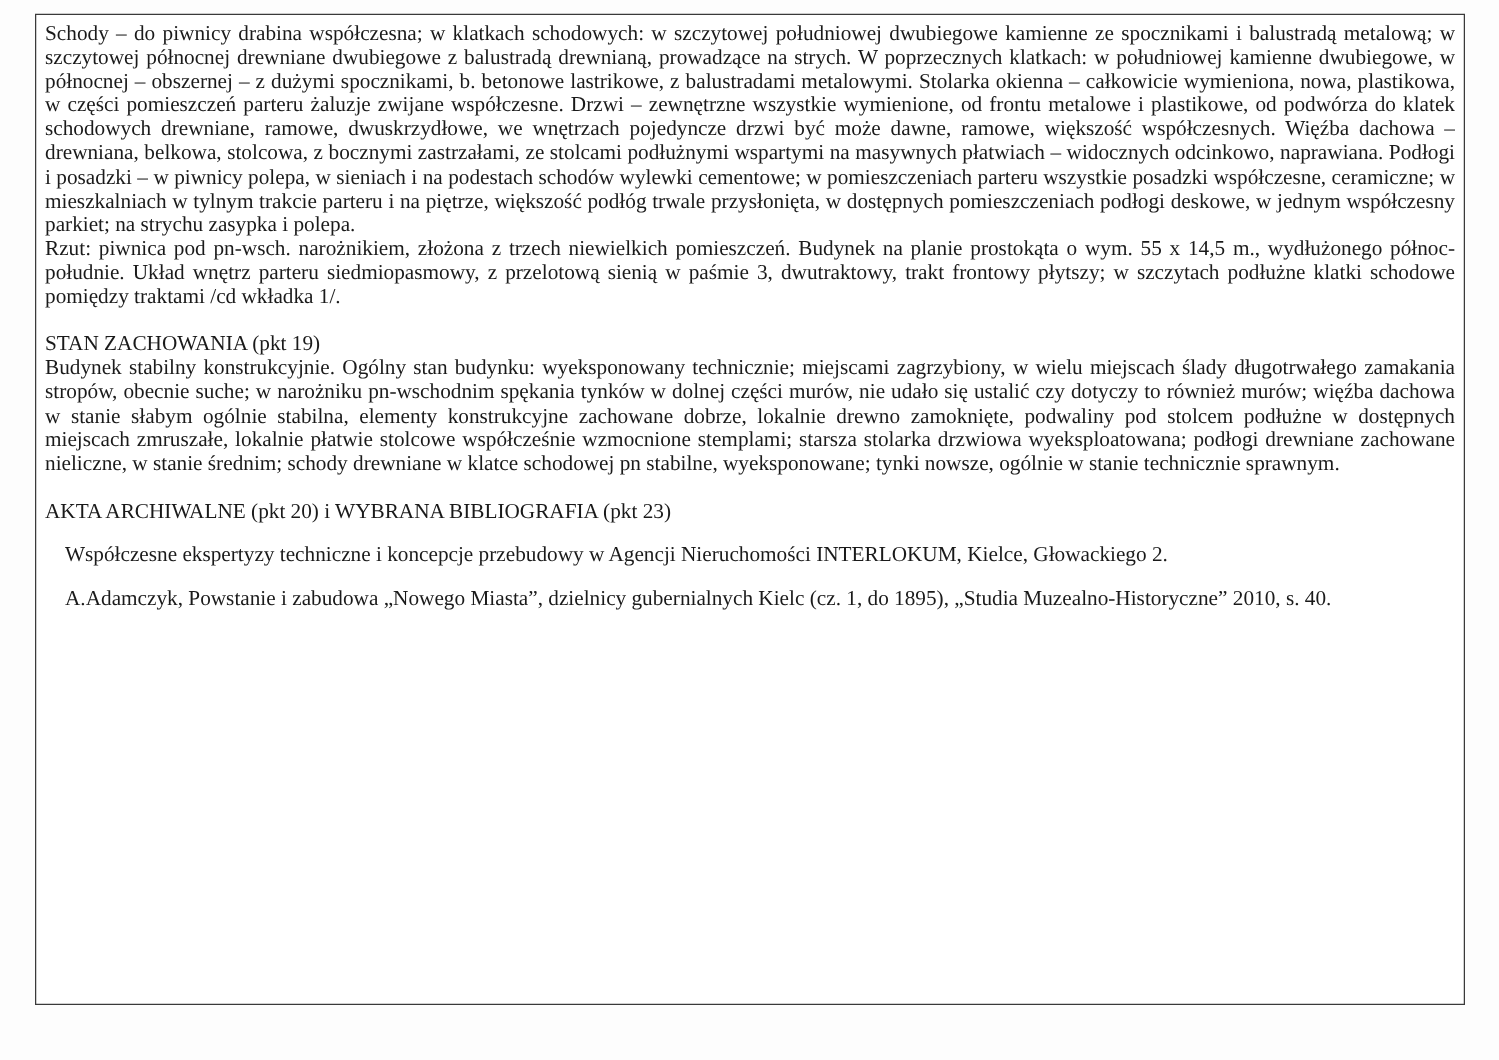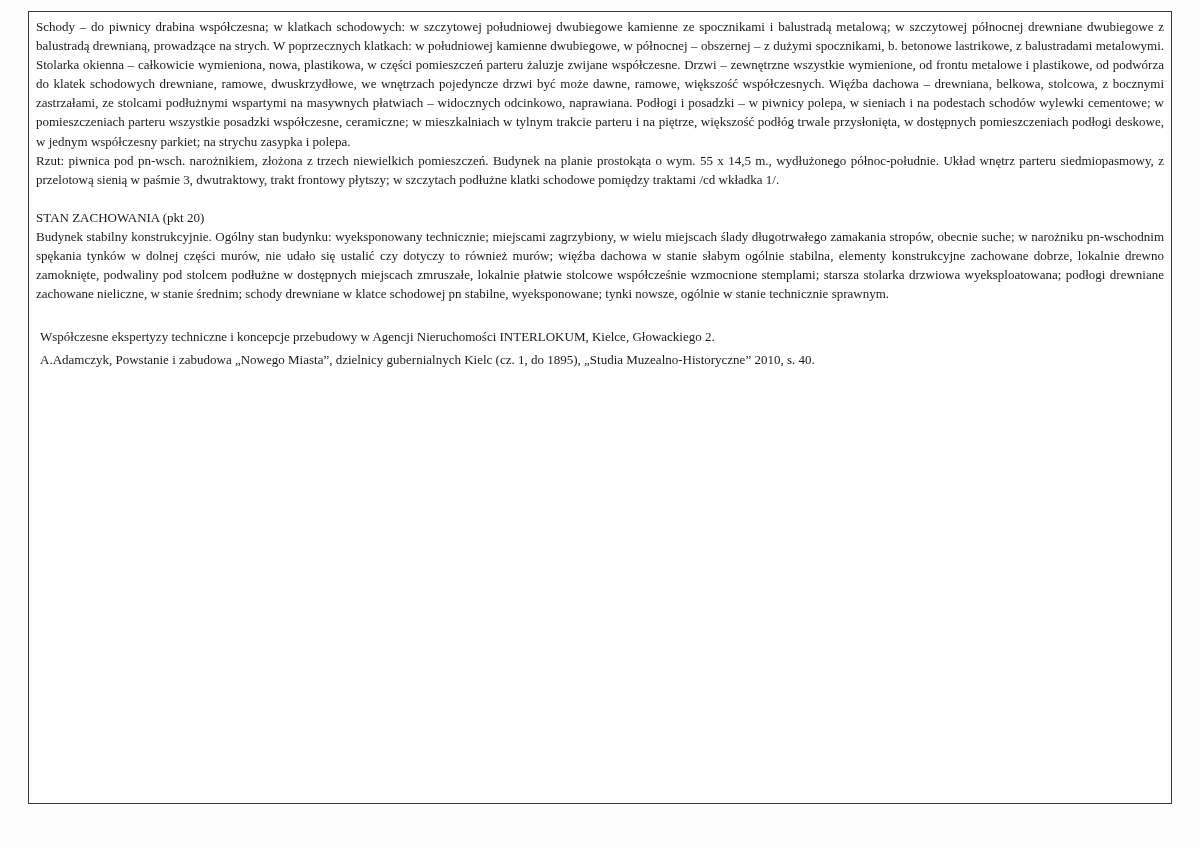--- a/index.html
+++ b/index.html
@@ -23,57 +23,58 @@
     height: 793px;
     border: 1.5px solid #3a3a3a;
     box-sizing: border-box;
     background: #ffffff;
   }
   .content {
     position: absolute;
     left: 7px;
     right: 7px;
     top: 5px;
-    font-size: 13px;
+    font-size: 17px;
     line-height: 19.1px;
   }
   .para {
     margin: 0;
     text-align: justify;
   }
   .para.last-left {
     text-align-last: left;
   }
   .u {
   }
   .gap {
     height: 19.1px;
   }
   .heading {
     margin: 0;
   }
   .line {
-    margin: 4px;
+    margin: 16px;
   }
 </style>
 </head>
 <body>
 
 <div class="page-box">
   <div class="content">
 
     <p class="para">Schody – do piwnicy drabina współczesna; w klatkach schodowych: w szczytowej południowej dwubiegowe kamienne ze spocznikami i balustradą metalową; w szczytowej północnej drewniane dwubiegowe z balustradą drewnianą, prowadzące na strych. W poprzecznych klatkach: w południowej kamienne dwubiegowe, w północnej – obszernej – z dużymi spocznikami, b. betonowe lastrikowe, z balustradami metalowymi. Stolarka okienna – całkowicie wymieniona, nowa, plastikowa, w części pomieszczeń parteru żaluzje zwijane współczesne. Drzwi – zewnętrzne wszystkie wymienione, od frontu metalowe i plastikowe, od podwórza do klatek schodowych drewniane, ramowe, dwuskrzydłowe, we wnętrzach pojedyncze drzwi być może dawne, ramowe, większość współczesnych. Więźba dachowa – drewniana, belkowa, stolcowa, z bocznymi zastrzałami, ze stolcami podłużnymi wspartymi na masywnych płatwiach – widocznych odcinkowo, naprawiana. Podłogi i posadzki – w piwnicy polepa, w sieniach i na podestach schodów wylewki cementowe; w pomieszczeniach parteru wszystkie posadzki współczesne, ceramiczne; w mieszkalniach w tylnym trakcie parteru i na piętrze, większość podłóg trwale przysłonięta, w dostępnych pomieszczeniach podłogi deskowe, w jednym współczesny parkiet; na strychu zasypka i polepa.</p>
 
     <p class="para last-left"><span class="u">Rzut</span><span>: piwnica pod pn-wsch. narożnikiem, złożona z trzech niewielkich pomieszczeń. Budynek na planie prostokąta o wym. 55 x 14,5 m., wydłużonego północ-południe. Układ wnętrz parteru siedmiopasmowy, z przelotową sienią w paśmie 3, dwutraktowy, trakt frontowy płytszy; w szczytach podłużne klatki schodowe pomiędzy traktami /cd wkładka 1/.</span></p>
 
     <div class="gap"></div>
     <div class="gap" style="height:0"></div>
 
-    <p class="heading">STAN ZACHOWANIA (pkt 20)</p>
+    <p class="heading">STAN ZACHOWANIA (pkt 19)</p>
     <p class="para last-left">Budynek stabilny konstrukcyjnie. Ogólny stan budynku: wyeksponowany technicznie; miejscami zagrzybiony, w wielu miejscach ślady długotrwałego zamakania stropów, obecnie suche; w narożniku pn-wschodnim spękania tynków w dolnej części murów, nie udało się ustalić czy dotyczy to również murów; więźba dachowa w stanie słabym ogólnie stabilna, elementy konstrukcyjne zachowane dobrze, lokalnie drewno zamoknięte, podwaliny pod stolcem podłużne w dostępnych miejscach zmruszałe, lokalnie płatwie stolcowe współcześnie wzmocnione stemplami; starsza stolarka drzwiowa wyeksploatowana; podłogi drewniane zachowane nieliczne, w stanie średnim; schody drewniane w klatce schodowej pn stabilne, wyeksponowane; tynki nowsze, ogólnie w stanie technicznie sprawnym.</p>
 
     <div class="gap"></div>
 
+    <p class="heading">AKTA ARCHIWALNE (pkt 20) i WYBRANA BIBLIOGRAFIA (pkt 23)</p>
     <p class="line">Współczesne ekspertyzy techniczne i koncepcje przebudowy w Agencji Nieruchomości INTERLOKUM, Kielce, Głowackiego 2.</p>
     <p class="line">A.Adamczyk, Powstanie i zabudowa „Nowego Miasta”, dzielnicy gubernialnych Kielc (cz. 1, do 1895), „Studia Muzealno-Historyczne” 2010, s. 40.</p>
 
   </div>
 </div>
 
 </body></html>

